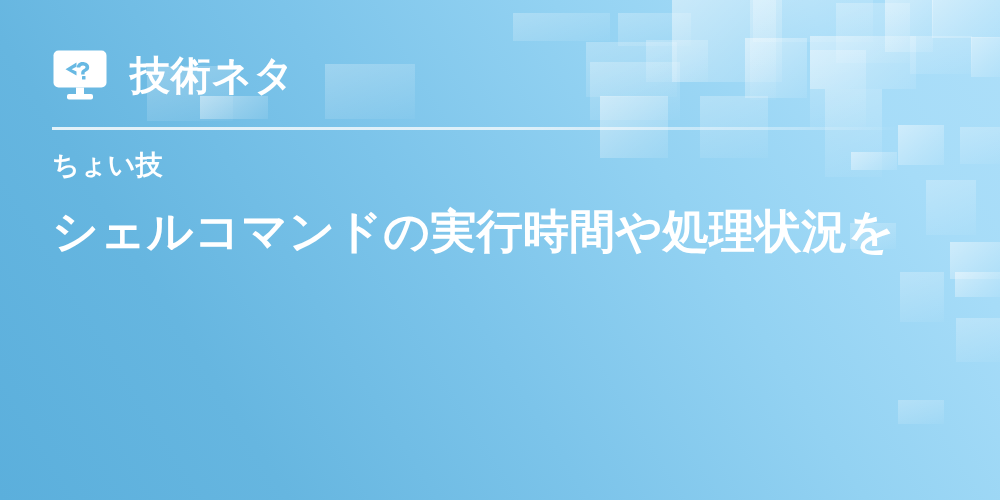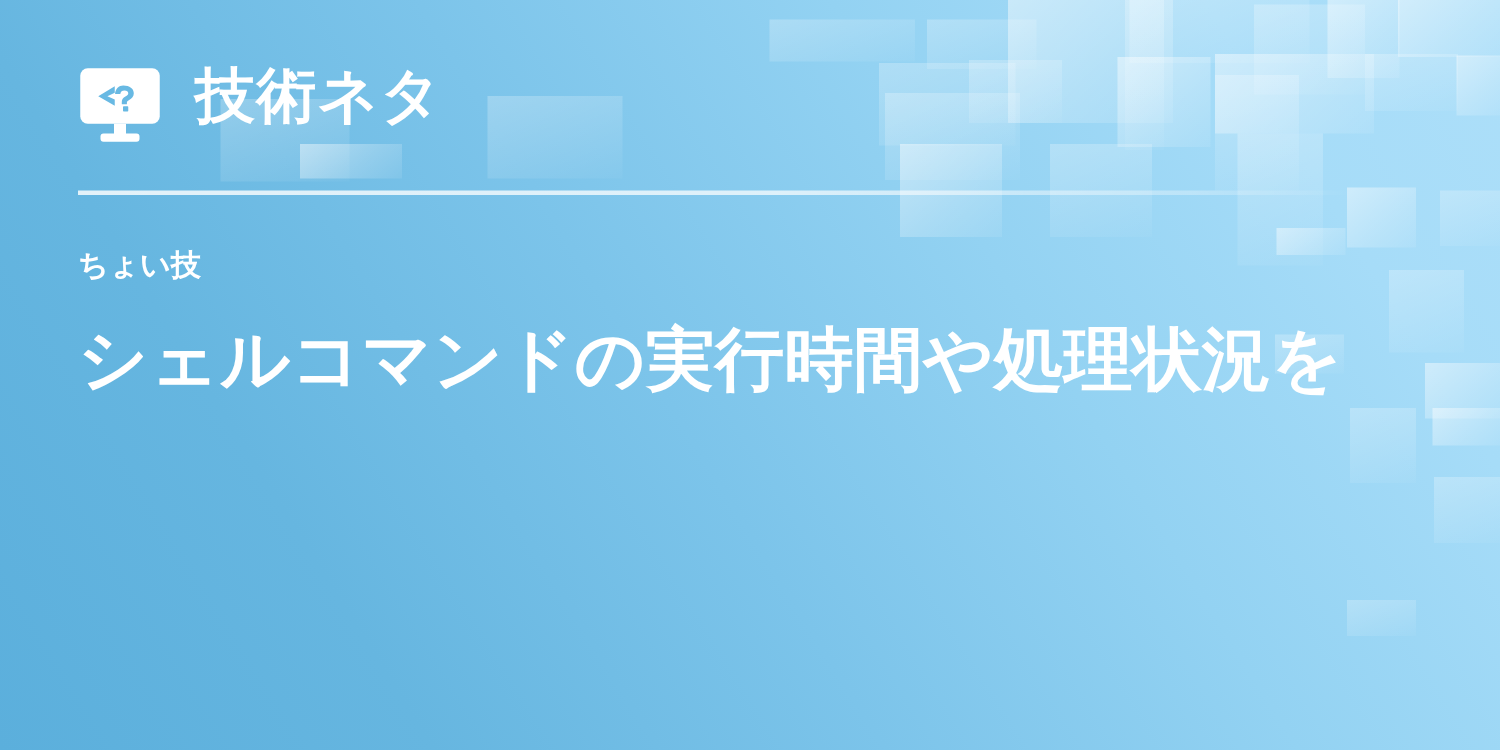--- a/index.html
+++ b/index.html
@@ -38,20 +38,21 @@
   #content {
     position: relative;
     z-index: 2;
     height: 100%;
     box-sizing: border-box;
     padding: 44px 52px 0 52px;
   }
 
   #header-row {
     display: flex;
+    align-items: center;
     gap: 22px;
     height: 62px;
   }
   #monitor-icon {
     width: 56px;
     height: 52px;
     flex: 0 0 auto;
     display: block;
   }
   #category-label {
@@ -68,23 +69,23 @@
     height: 3px;
     width: 848px;
     background: linear-gradient(90deg,
         rgba(255,255,255,0.82) 0%,
         rgba(255,255,255,0.72) 55%,
         rgba(255,255,255,0.30) 88%,
         rgba(255,255,255,0.0) 100%);
   }
 
   #eyebrow {
-    margin-top: 37px;
+    margin-top: 22px;
     color: #ffffff;
-    font-size: 20px;
+    font-size: 27px;
     font-weight: 700;
     line-height: 1;
     letter-spacing: 0.01em;
   }
 
   #headline {
     margin-top: 22px;
     color: #ffffff;
     font-size: 46px;
     font-weight: 700;

